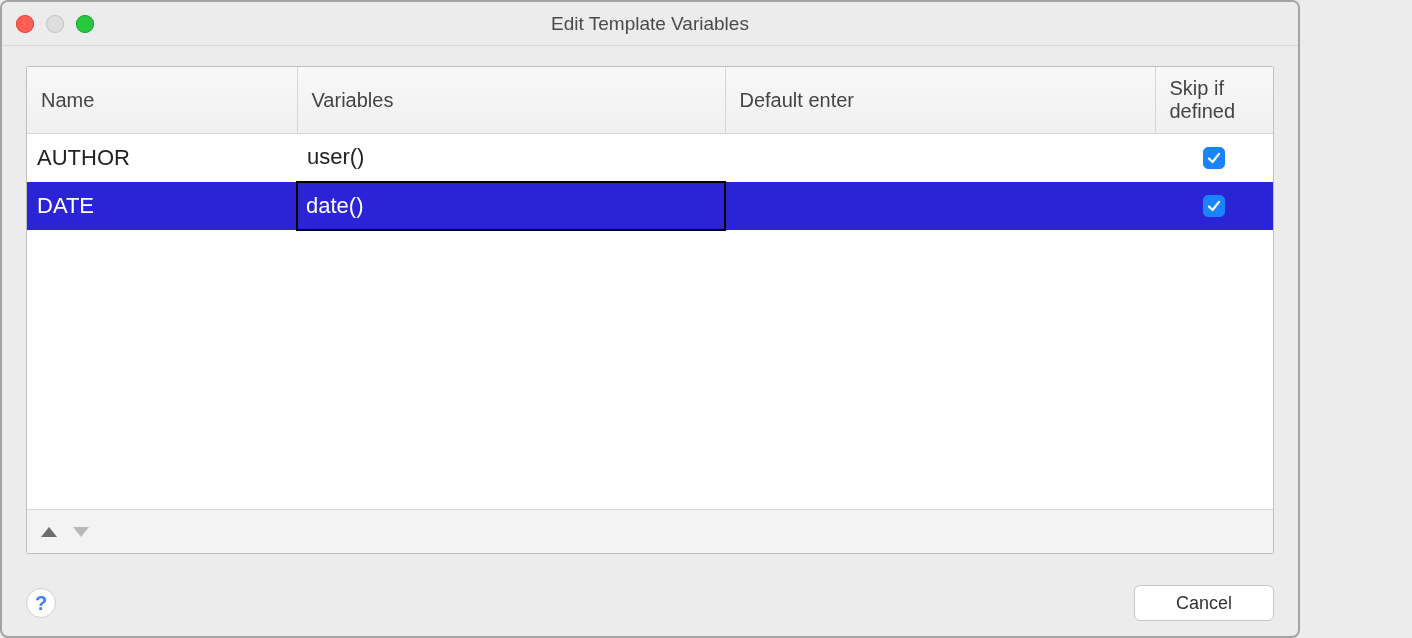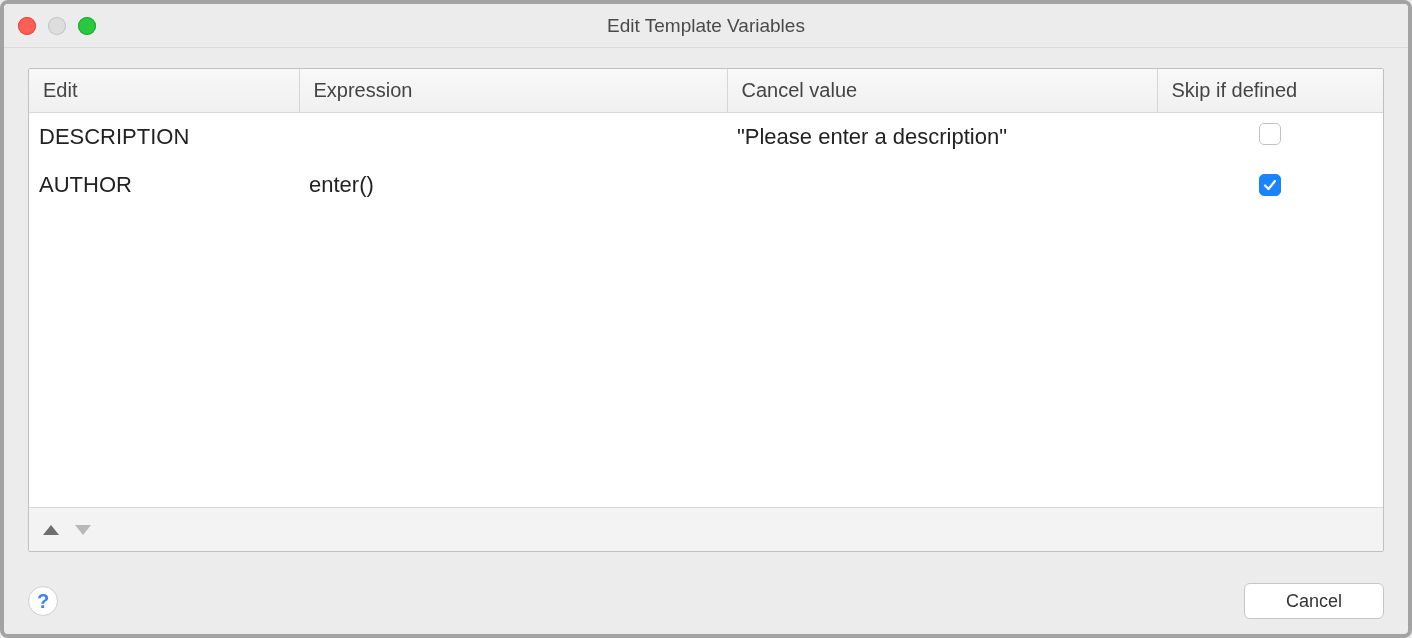--- a/index.html
+++ b/index.html
@@ -1,21 +1,21 @@
 <!DOCTYPE html>
 <html><head>
   <meta charset="utf-8">
   <style>
     * { box-sizing: border-box; margin: 0; padding: 0; }
     html, body { width: 1412px; height: 638px; font-family: -apple-system, "Helvetica Neue", Arial, sans-serif; background: #ececec; }
     .window {
-      width: 1412px;
+      width: 1300px;
       height: 638px;
       background: #ececec;
-      border: 4px solid #a3a3a3;
+      border: 2px solid #a3a3a3;
       border-radius: 8px;
       overflow: hidden;
       position: relative;
       display: flex;
       flex-direction: column;
     }
     .titlebar {
       height: 44px;
       display: flex;
       align-items: center;
@@ -177,36 +177,40 @@
     <div class="table-wrap">
       <table>
         <colgroup>
           <col style="width:270px">
           <col style="width:428px">
           <col style="width:430px">
           <col>
         </colgroup>
         <thead>
           <tr>
-            <th>Edit</th>
-            <th>Expression</th>
-            <th>Cancel value</th>
+            <th>Name</th>
+            <th>Variables</th>
+            <th>Default enter</th>
             <th>Skip if defined</th>
           </tr>
         </thead>
         <tbody>
             <tr>
-              <td>DESCRIPTION</td>
+              <td>AUTHOR</td>
+              <td>user()</td>
               <td></td>
-              <td>"Please enter a description"</td>
-              <td class="check"><span class="checkbox"></span></td>
+              <td class="check"><span class="checkbox checked">
+                  <svg width="14" height="14" viewBox="0 0 14 14" fill="none">
+                    <path d="M2 7.5 L5.5 11 L12 3" stroke="white" stroke-width="2.2" stroke-linecap="round" stroke-linejoin="round"></path>
+                  </svg>
+                </span></td>
             </tr>
-            <tr>
-              <td>AUTHOR</td>
-              <td>enter()</td>
+            <tr class="selected">
+              <td>DATE</td>
+              <td class="editing-cell">date()</td>
               <td></td>
               <td class="check"><span class="checkbox checked">
                   <svg width="14" height="14" viewBox="0 0 14 14" fill="none">
                     <path d="M2 7.5 L5.5 11 L12 3" stroke="white" stroke-width="2.2" stroke-linecap="round" stroke-linejoin="round"></path>
                   </svg>
                 </span></td>
             </tr>
           </tbody>
       </table>
       <div class="table-body-fill"></div>

